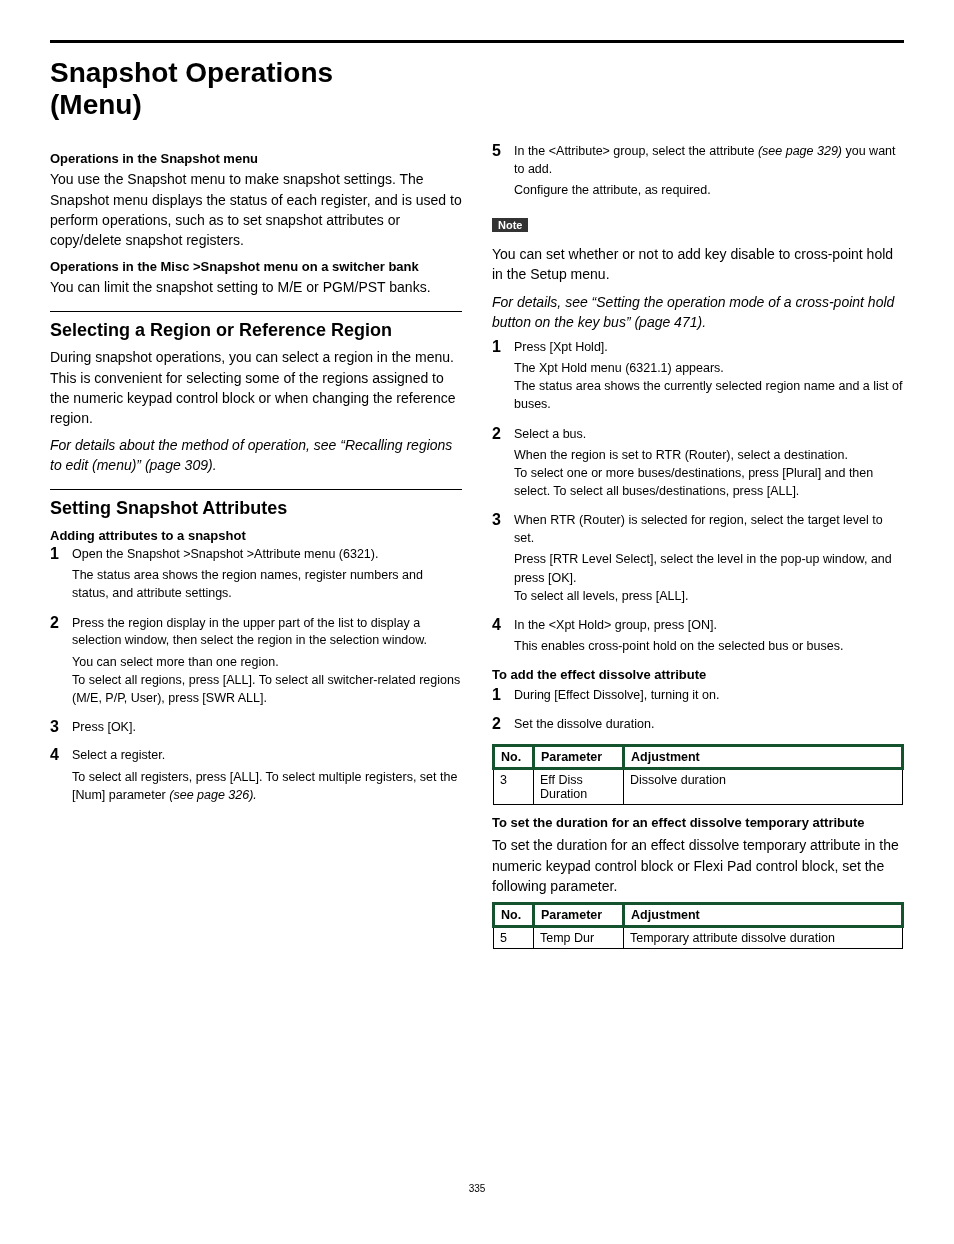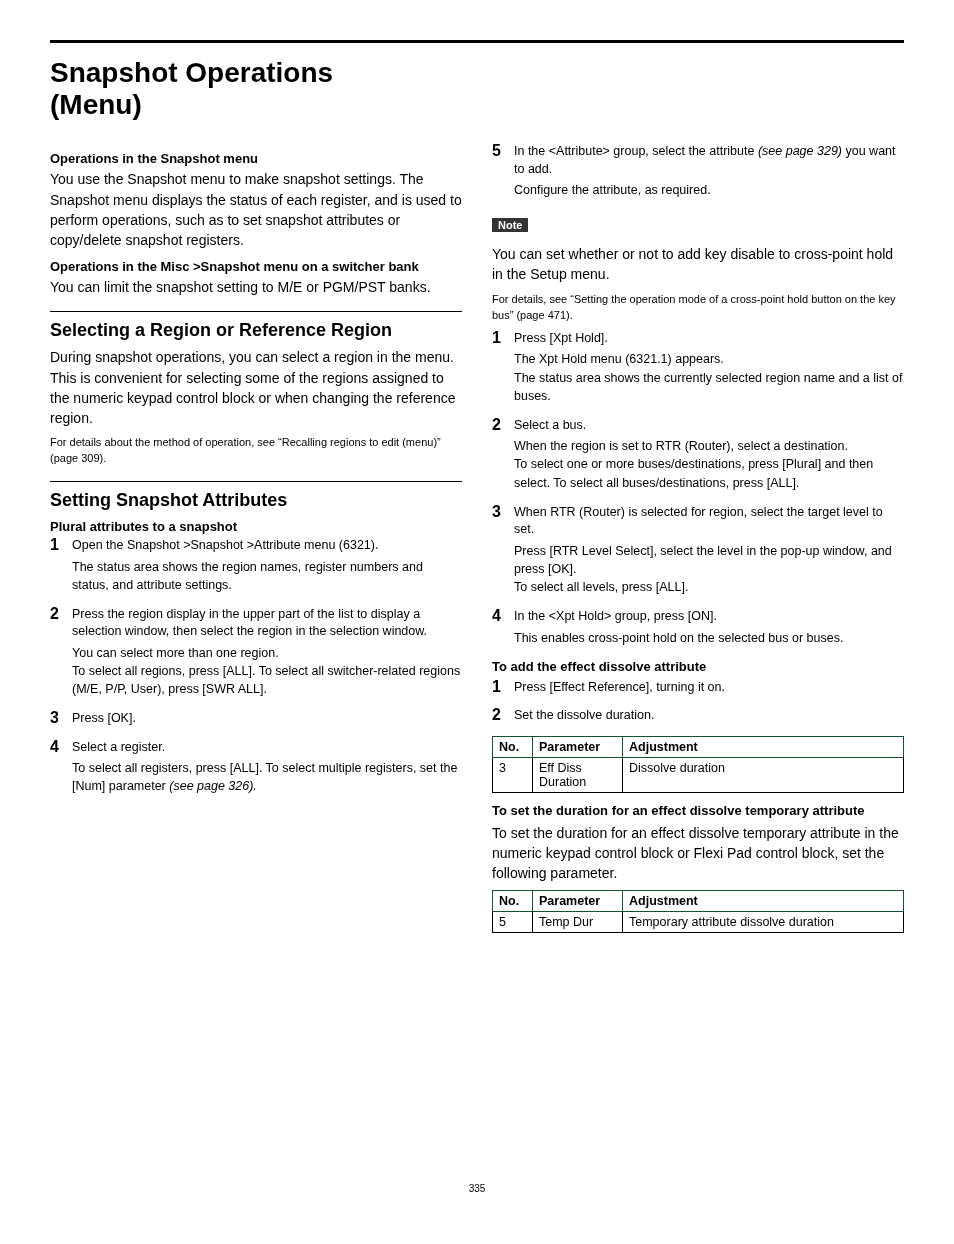--- a/index.html
+++ b/index.html
@@ -60,21 +60,22 @@
       font-weight: bold;
       margin-bottom: 3px;
       margin-top: 8px;
     }
     .body-text {
       font-size: 14px;
       line-height: 1.45;
       margin-bottom: 6px;
     }
     .italic-text {
-      font-size: 11px;
+      font-style: italic;
+      font-size: 14px;
       line-height: 1.45;
       margin-bottom: 6px;
     }
     .step-container {
       display: flex;
       margin-bottom: 8px;
       align-items: flex-start;
     }
     .step-num {
       font-size: 16px;
@@ -116,21 +117,21 @@
       margin-bottom: 5px;
       margin-top: 8px;
     }
     table {
       border-collapse: collapse;
       width: 100%;
       margin: 6px 0 10px 0;
       font-size: 12.5px;
     }
     table th {
-      border: 1px solid #14532d;
+      border: 3px solid #14532d;
       padding: 3px 6px;
       background: #fff;
       font-weight: bold;
       text-align: left;
     }
     table td {
       border: 1px solid #000;
       padding: 3px 6px;
       text-align: left;
       vertical-align: top;
@@ -170,21 +171,21 @@
       <div>
         <div class="section-heading">Selecting a Region or Reference Region</div>
         <div class="body-text">During snapshot operations, you can select a region in the menu. This is convenient for selecting some of the regions assigned to the numeric keypad control block or when changing the reference region.</div>
         <div class="italic-text">For details about the method of operation, see “Recalling regions to edit (menu)” (page 309).</div>
       </div>
 
       <hr class="section-rule">
 
       <div>
         <div class="section-heading">Setting Snapshot Attributes</div>
-        <div class="subsection-heading">Plural attributes to a snapshot</div>
+        <div class="subsection-heading">Adding attributes to a snapshot</div>
 
         <div class="step-container">
           <div class="step-num">1</div>
           <div class="step-content">
             <div class="step-main">Open the Snapshot &gt;Snapshot &gt;Attribute menu (6321).</div>
             <div class="step-sub">The status area shows the region names, register numbers and status, and attribute settings.</div>
           </div>
         </div>
 
         <div class="step-container">
@@ -262,21 +263,21 @@
           </div>
         </div>
       </div>
 
       <div>
         <div class="bold-heading">To add the effect dissolve attribute</div>
 
         <div class="step-container">
           <div class="step-num">1</div>
           <div class="step-content">
-            <div class="step-main">Press [Effect Reference], turning it on.</div>
+            <div class="step-main">During [Effect Dissolve], turning it on.</div>
           </div>
         </div>
 
         <div class="step-container">
           <div class="step-num">2</div>
           <div class="step-content">
             <div class="step-main">Set the dissolve duration.</div>
           </div>
         </div>
 

